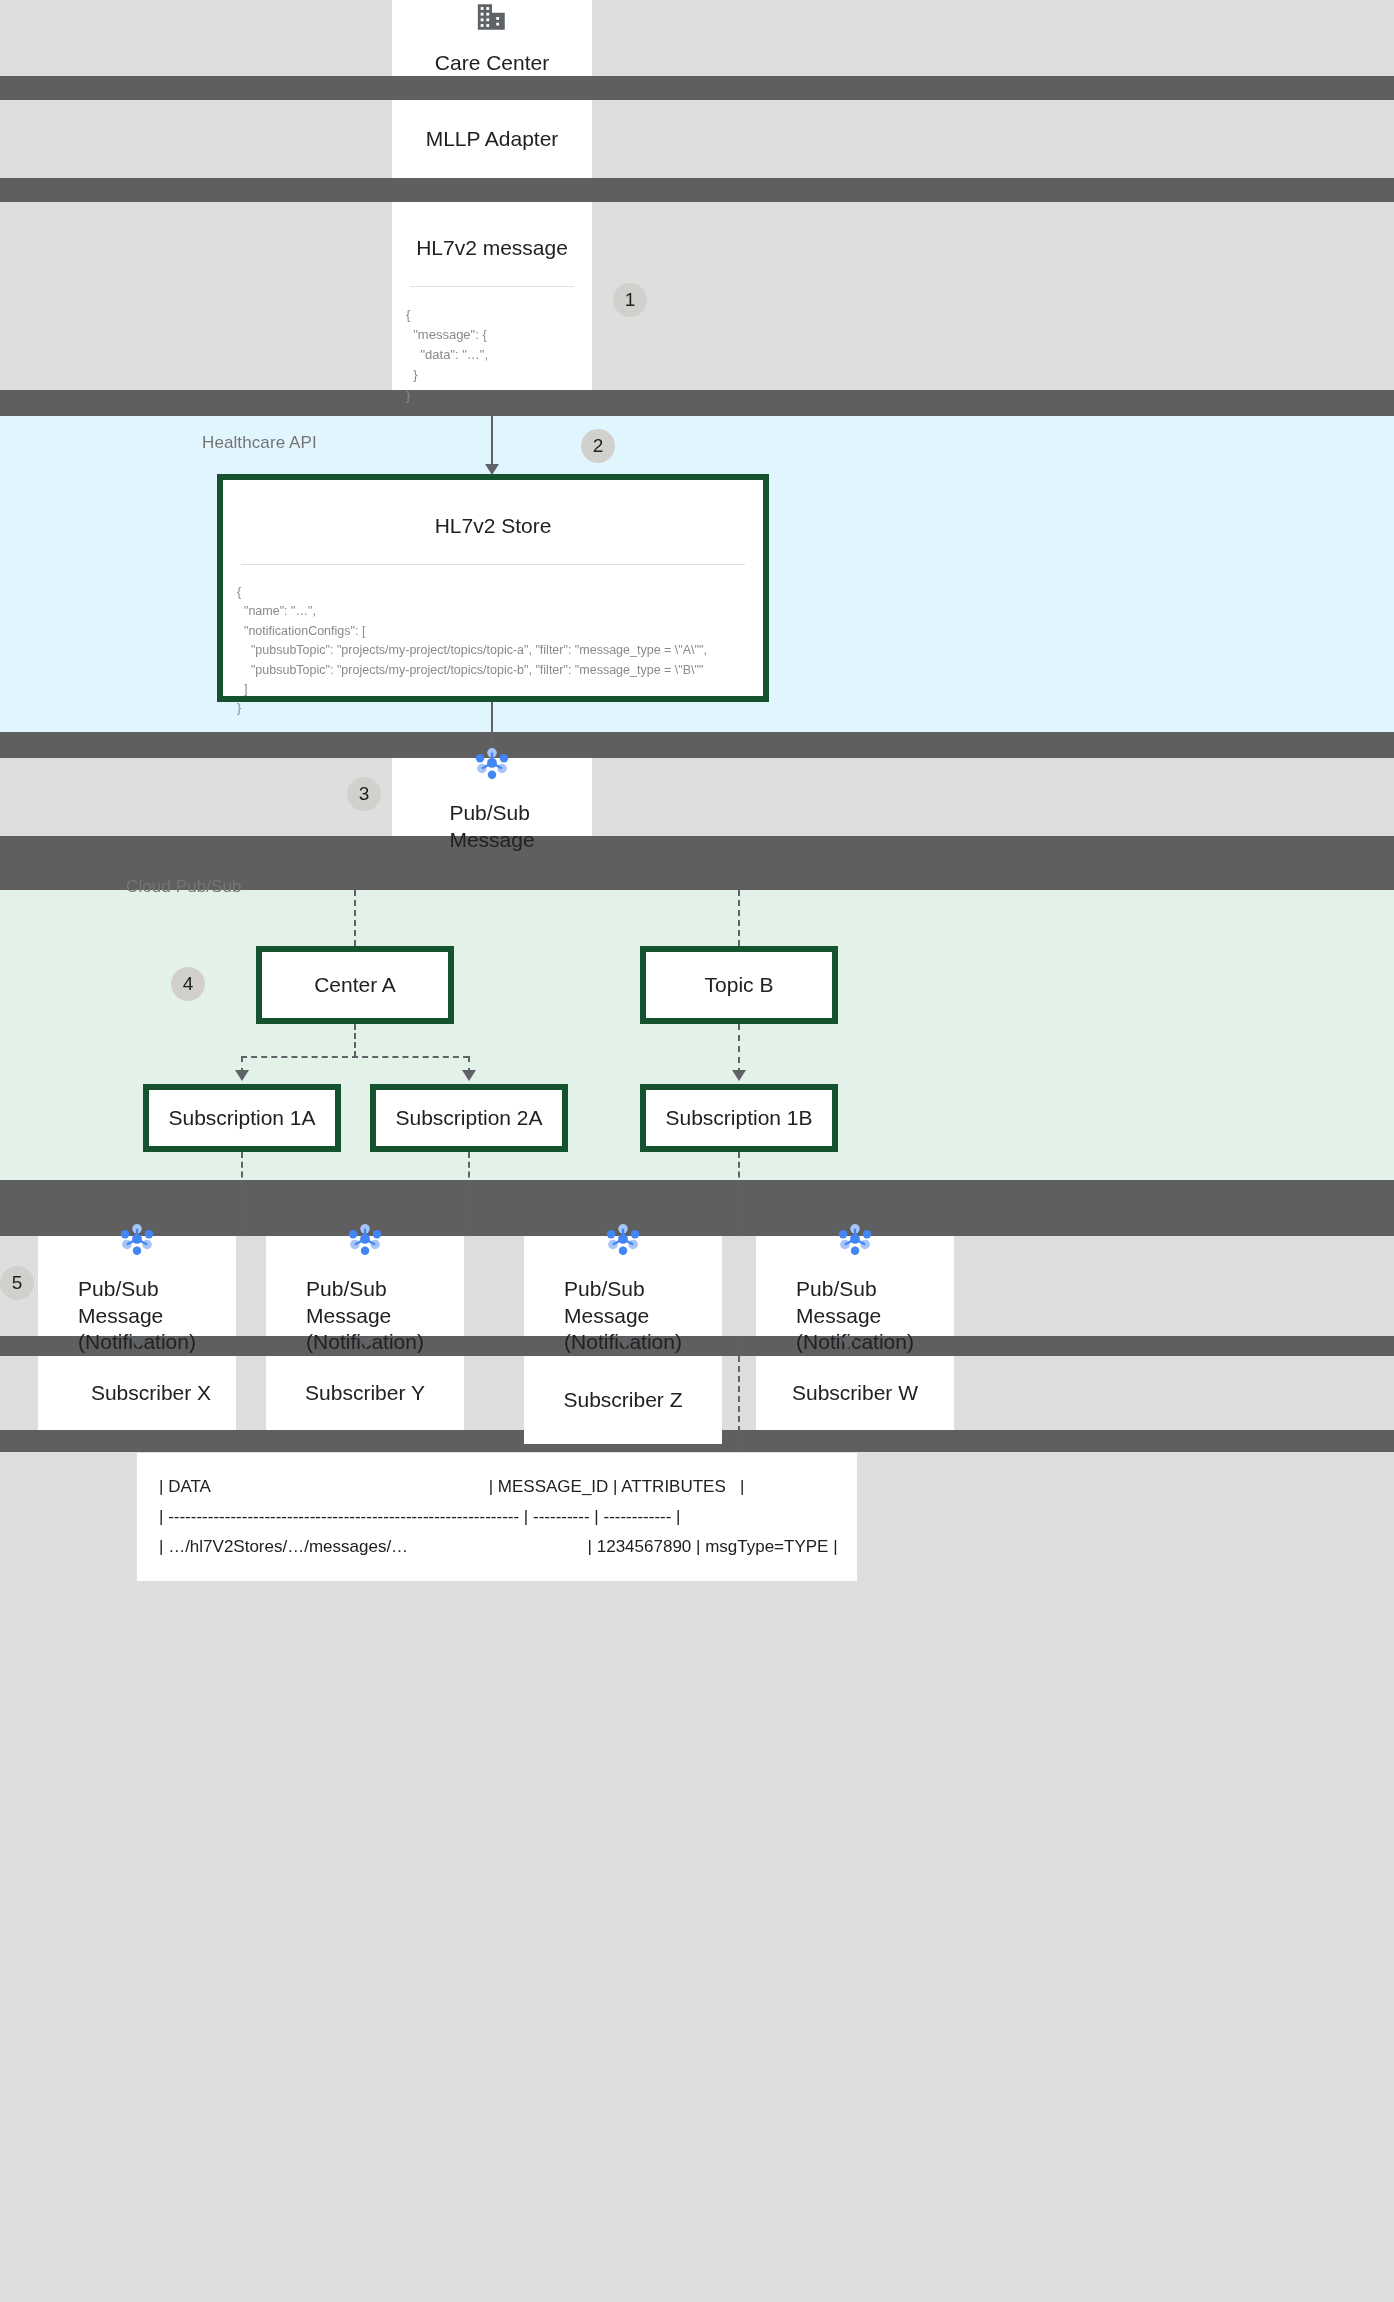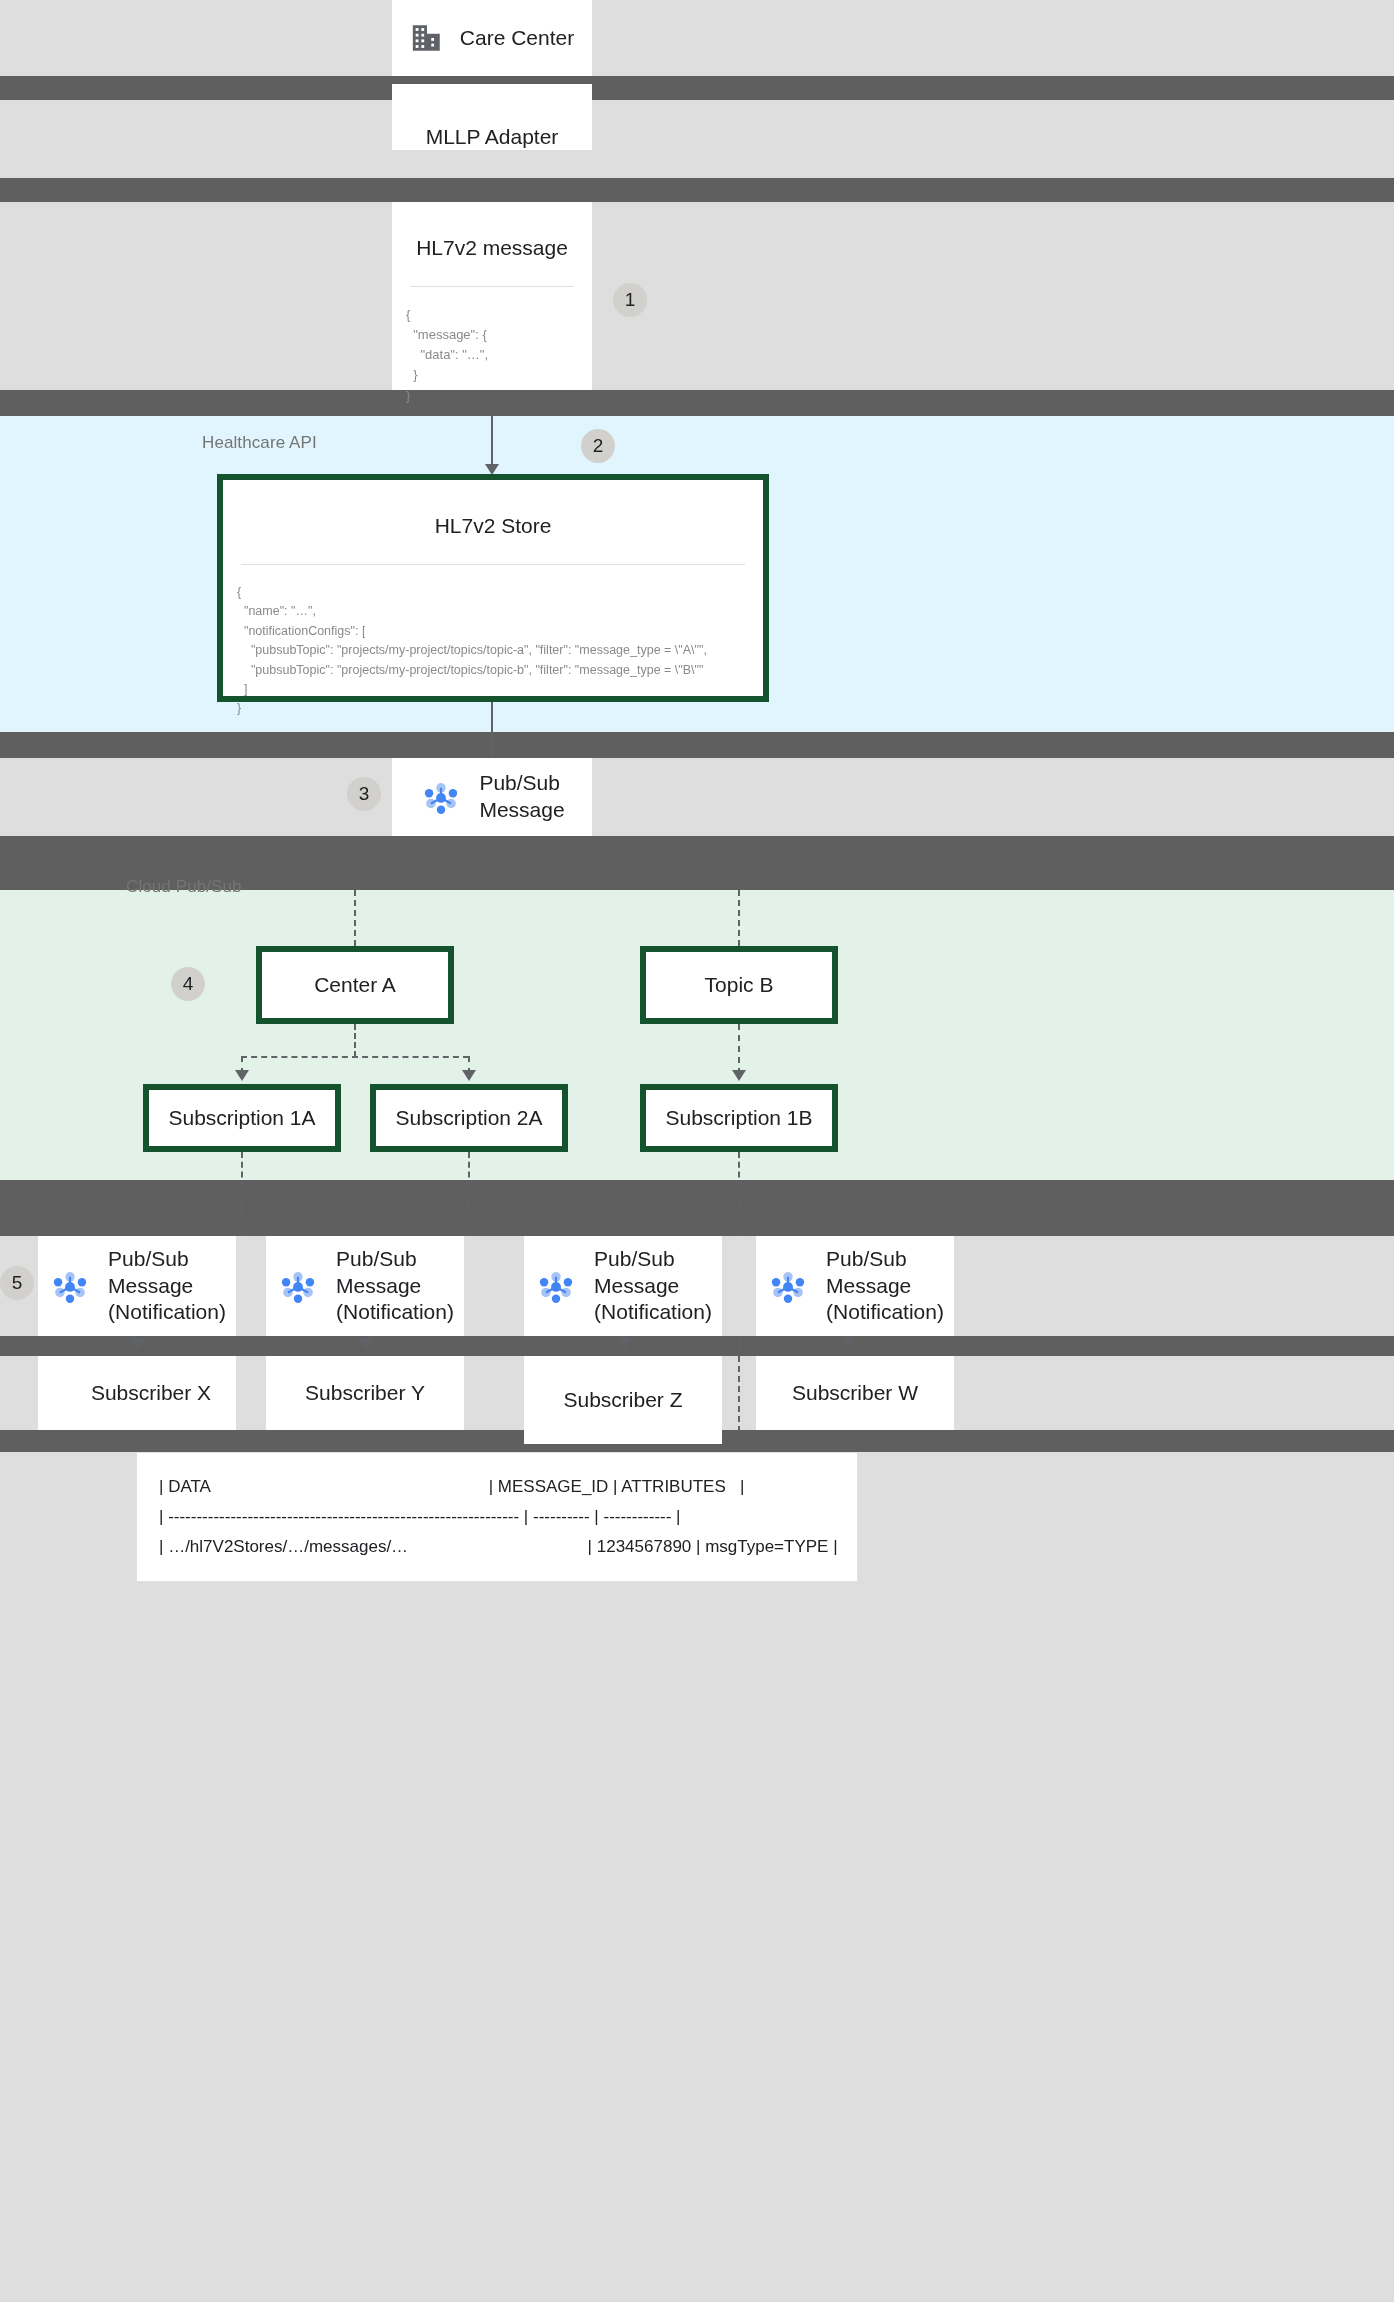--- a/index.html
+++ b/index.html
@@ -86,21 +86,21 @@
     padding: 18px 14px 0 14px;
     white-space: pre;
   }
   .card-doc .doc-body.small {
     font-size: 12.5px;
   }
 
   
   .card-icon {
     display: flex;
-    flex-direction: row;
+    flex-direction: column;
     align-items: center;
     justify-content: center;
     gap: 16px;
   }
   .card-icon .lbl {
     font-size: 21px;
     color: #202124;
     line-height: 1.28;
     text-align: left;
   }
@@ -213,21 +213,21 @@
         <rect x="8" y="13" width="2" height="2" fill="#ffffff"></rect>
         <rect x="4" y="17" width="2" height="2" fill="#ffffff"></rect>
         <rect x="8" y="17" width="2" height="2" fill="#ffffff"></rect>
         <rect x="15" y="12" width="2" height="2" fill="#ffffff"></rect>
         <rect x="15" y="16" width="2" height="2" fill="#ffffff"></rect>
       </svg>
     </span>
     <span class="lbl">Care Center</span>
   </div>
 
-  <div class="card card-plain" style="left:392px; top:84px; width:200px; height:66px;align-items:flex-end;">
+  <div class="card card-plain" style="left:392px; top:100px; width:200px; height:78px;">
     <span class="card-title">MLLP Adapter</span>
   </div>
 
   <div class="card card-plain card-doc" style="left:392px; top:202px; width:200px; height:188px;">
     <div class="doc-head">HL7v2 message</div>
     <div class="doc-rule"></div>
     <div class="doc-body">{
   "message": {
     "data": "…",
   }

